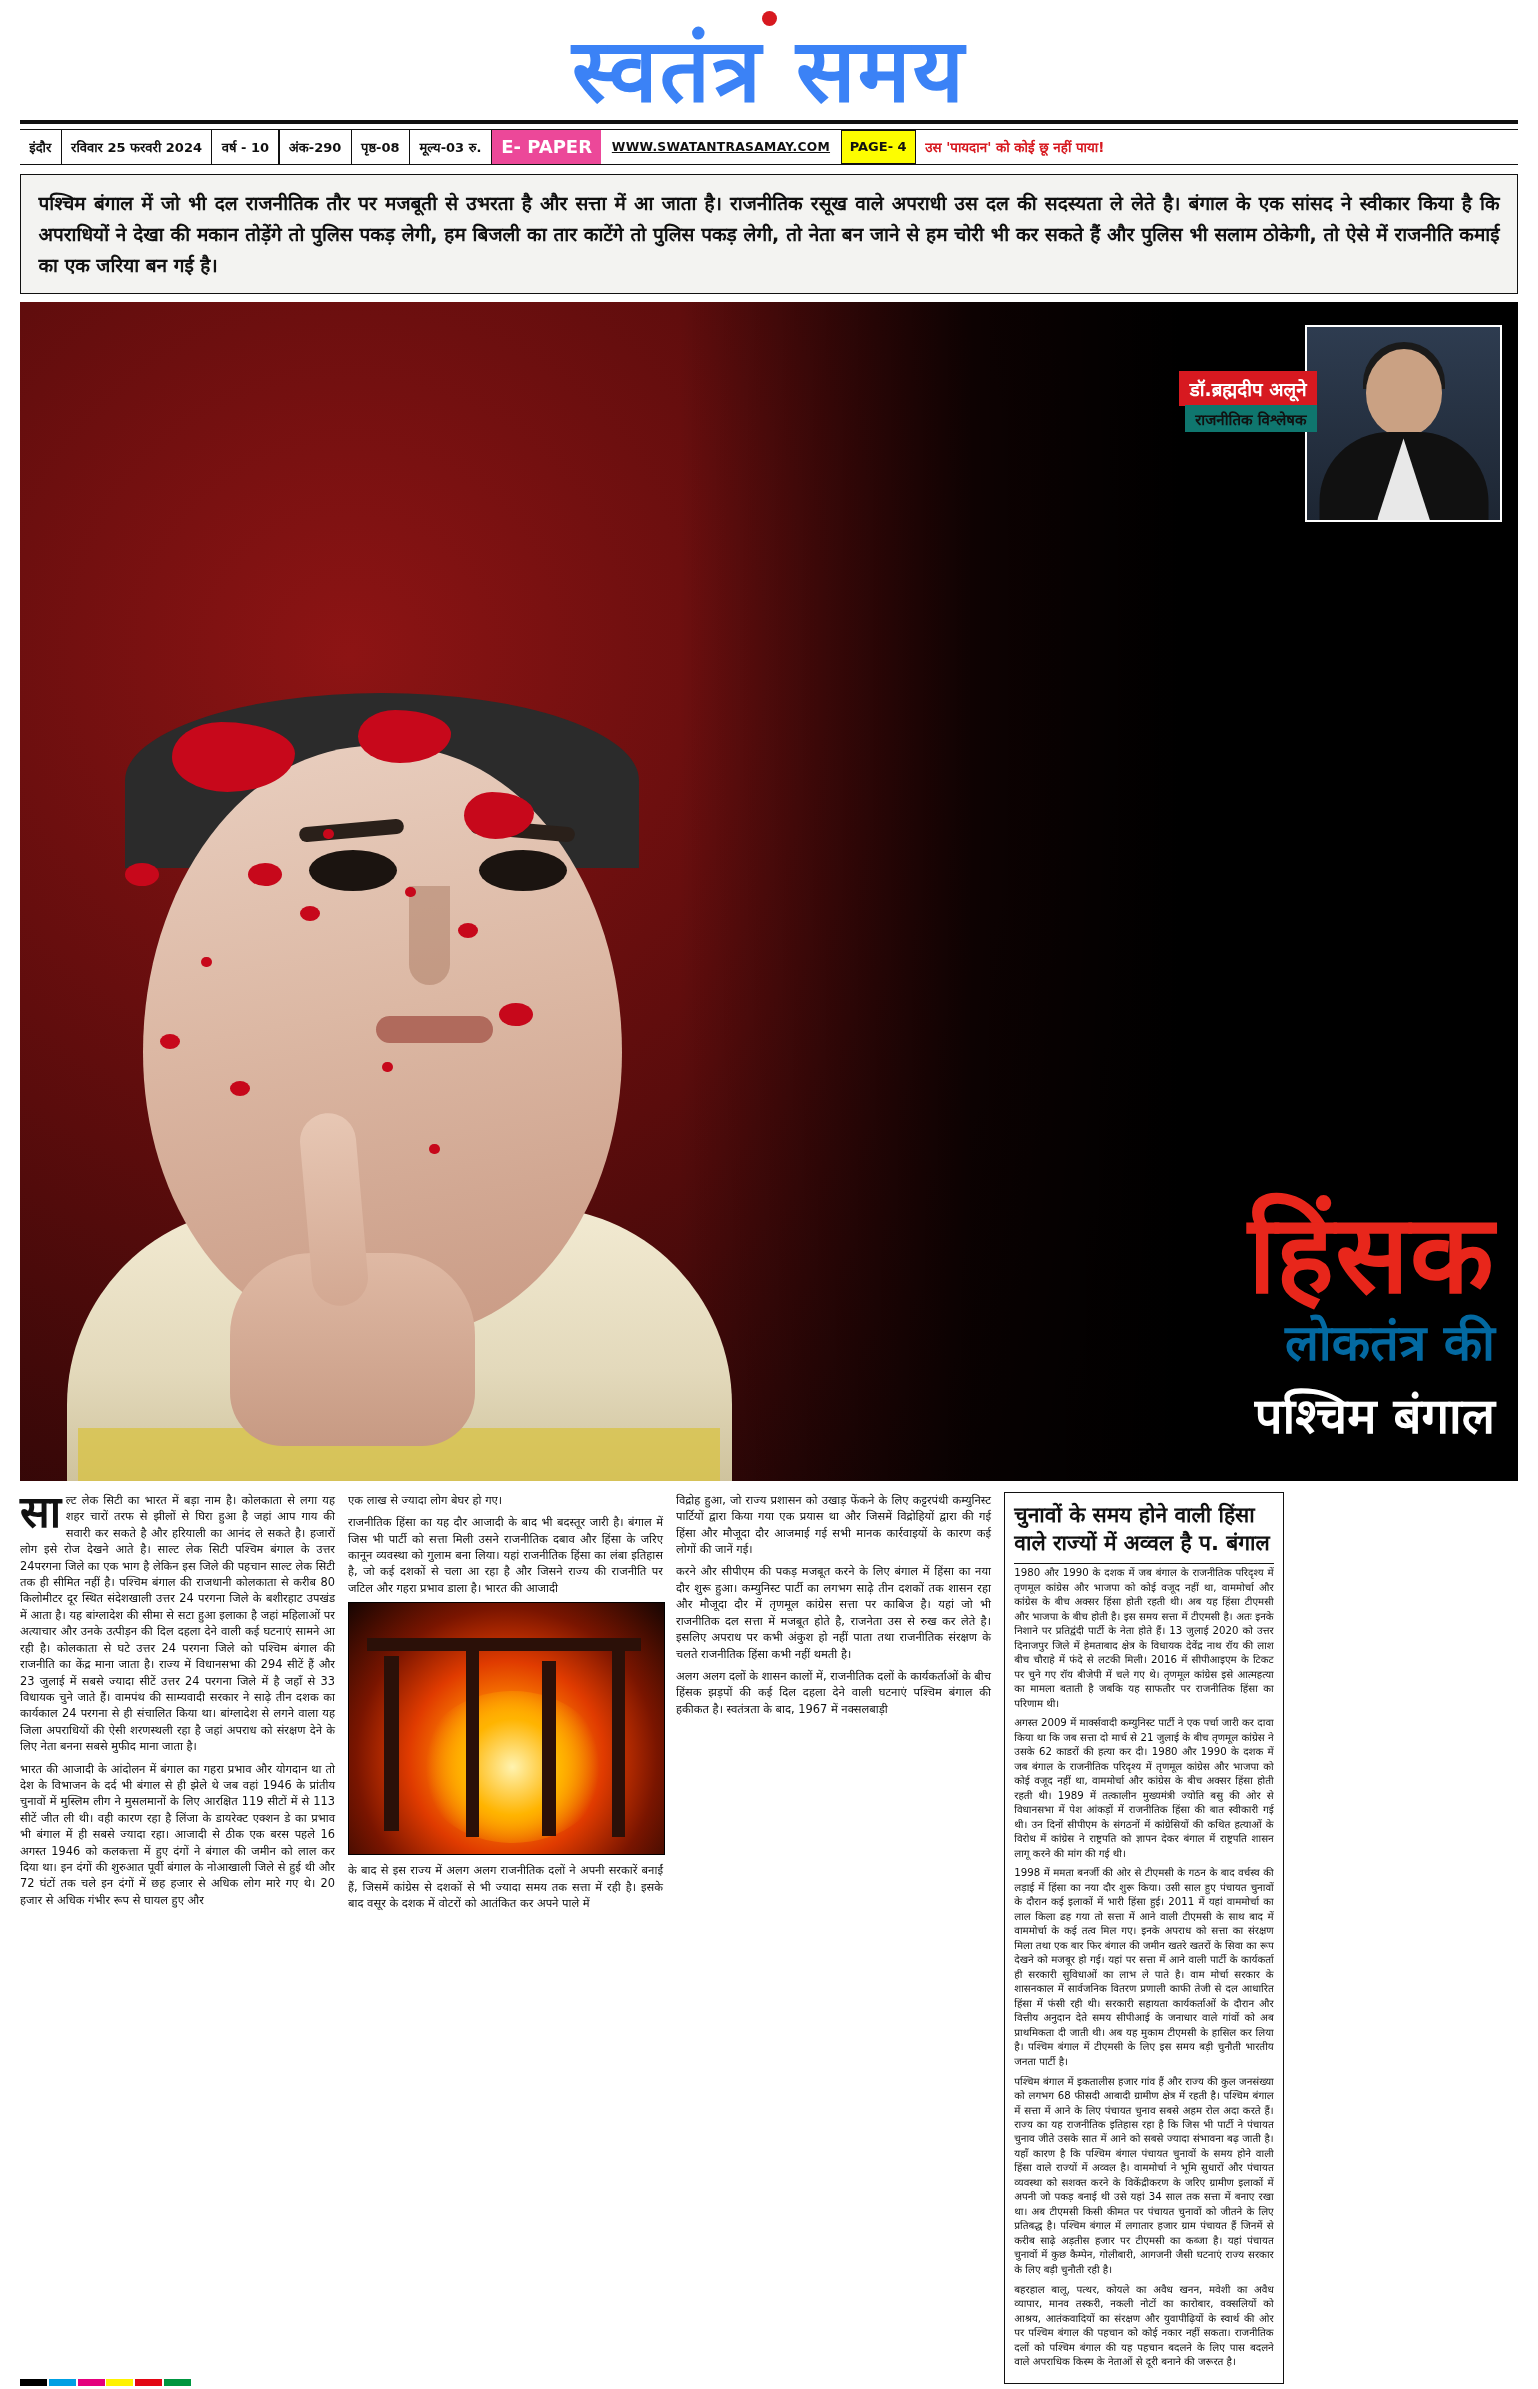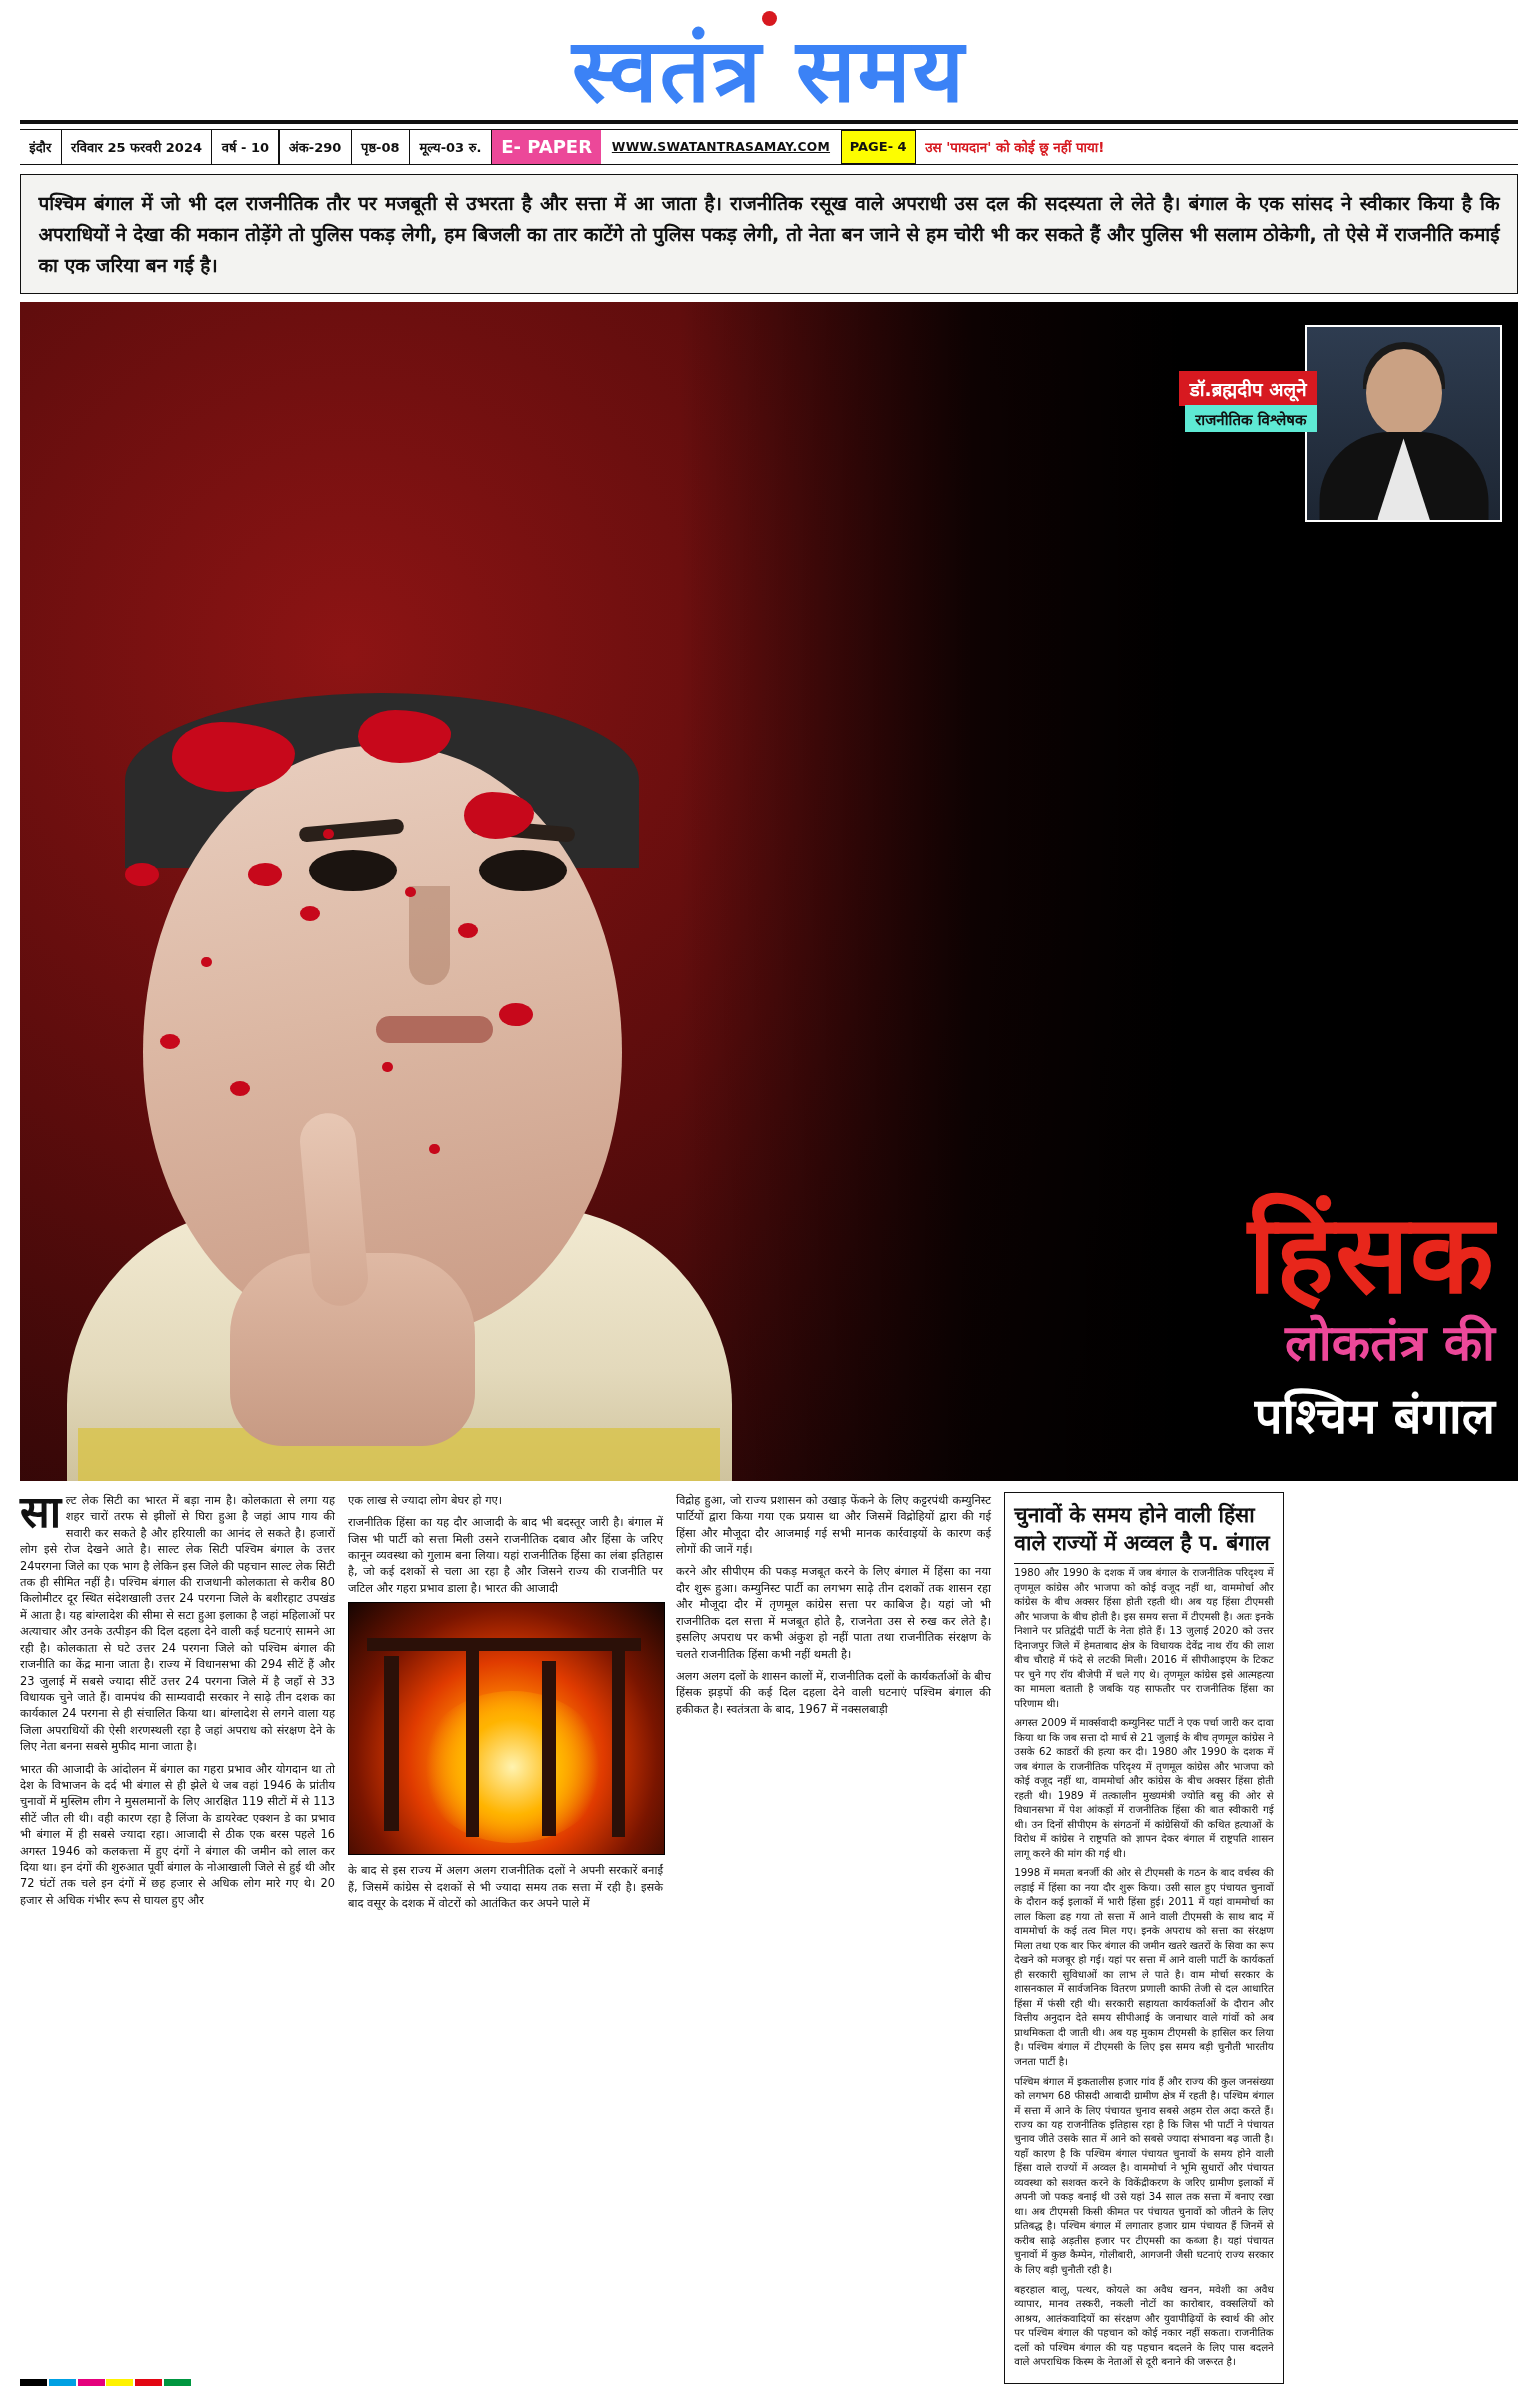--- a/index.html
+++ b/index.html
@@ -51,25 +51,25 @@
   .blood.l{width:34px;height:23px;}
   .splat{position:absolute;background:#c7081b;border-radius:40% 60% 55% 45%/50% 45% 55% 50%;}
 
   .analyst{position:absolute;right:20px;top:23px;width:193px;}
   .analyst-photo{width:193px;height:193px;border:2.9px solid #fff;background:linear-gradient(180deg,#2e3c50 0%,#1d2633 100%);position:relative;overflow:hidden;}
   .analyst-head{position:absolute;left:50%;top:22px;transform:translateX(-50%);width:76px;height:88px;border-radius:50%;background:#caa183;}
   .analyst-hair{position:absolute;left:50%;top:15px;transform:translateX(-50%);width:82px;height:47px;border-radius:41px 41px 0 0;background:#1a1a1a;}
   .analyst-body{position:absolute;left:50%;bottom:0;transform:translateX(-50%);width:169px;height:88px;border-radius:70px 70px 0 0;background:#111;}
   .analyst-shirt{position:absolute;left:50%;bottom:0;transform:translateX(-50%);width:53px;height:82px;background:#e8e8e8;clip-path:polygon(50% 0,100% 100%,0 100%);}
   .analyst-name{position:absolute;right:201px;top:69px;background:#d71920;color:#fff;font-size:18.7px;font-weight:bold;padding:4.7px 10.5px;white-space:nowrap;}
-  .analyst-role{position:absolute;right:201px;top:103px;background:#5eead4;color:#111;font-size:15px;font-weight:bold;padding:3.5px 10.5px;white-space:nowrap;}
+  .analyst-role{position:absolute;right:201px;top:103px;background:#0f766e;color:#111;font-size:15px;font-weight:bold;padding:3.5px 10.5px;white-space:nowrap;}
 
   .headline{position:absolute;right:23px;bottom:35px;text-align:right;}
   .hl1{font-size:109px;font-weight:bold;color:#e8261b;line-height:1.0;letter-spacing:1.2px;text-shadow:1.8px 1.8px 0 rgba(0,0,0,.55);}
-  .hl2{font-size:50px;font-weight:bold;color:#ec4899;line-height:1.25;margin-top:3.5px;}
+  .hl2{font-size:50px;font-weight:bold;color:#0369a1;line-height:1.25;margin-top:3.5px;}
   .hl3{font-size:88px;font-weight:bold;color:#fdfd00;line-height:1.05;margin-top:2.3px;}
   .hl4{font-size:49px;font-weight:bold;color:#ffffff;line-height:1.2;margin-top:13px;}
 
   
   .body-area{display:flex;margin-top:10.5px;gap:13px;}
   .col{width:315px;}
   .col p{margin:0 0 5.8px 0;font-size:11.4px;line-height:1.44;text-align:justify;color:#111;}
   .dropcap{float:left;font-size:44px;line-height:0.78;font-weight:bold;color:#111;margin:3.5px 4.7px 0 0;}
   .fire{width:315px;height:251px;margin:5.8px 0 7px 0;background:
       radial-gradient(circle at 50% 62%, #ffd24a 0%, #ff8a00 22%, #e03b00 44%, #7a1500 68%, #160502 100%);

